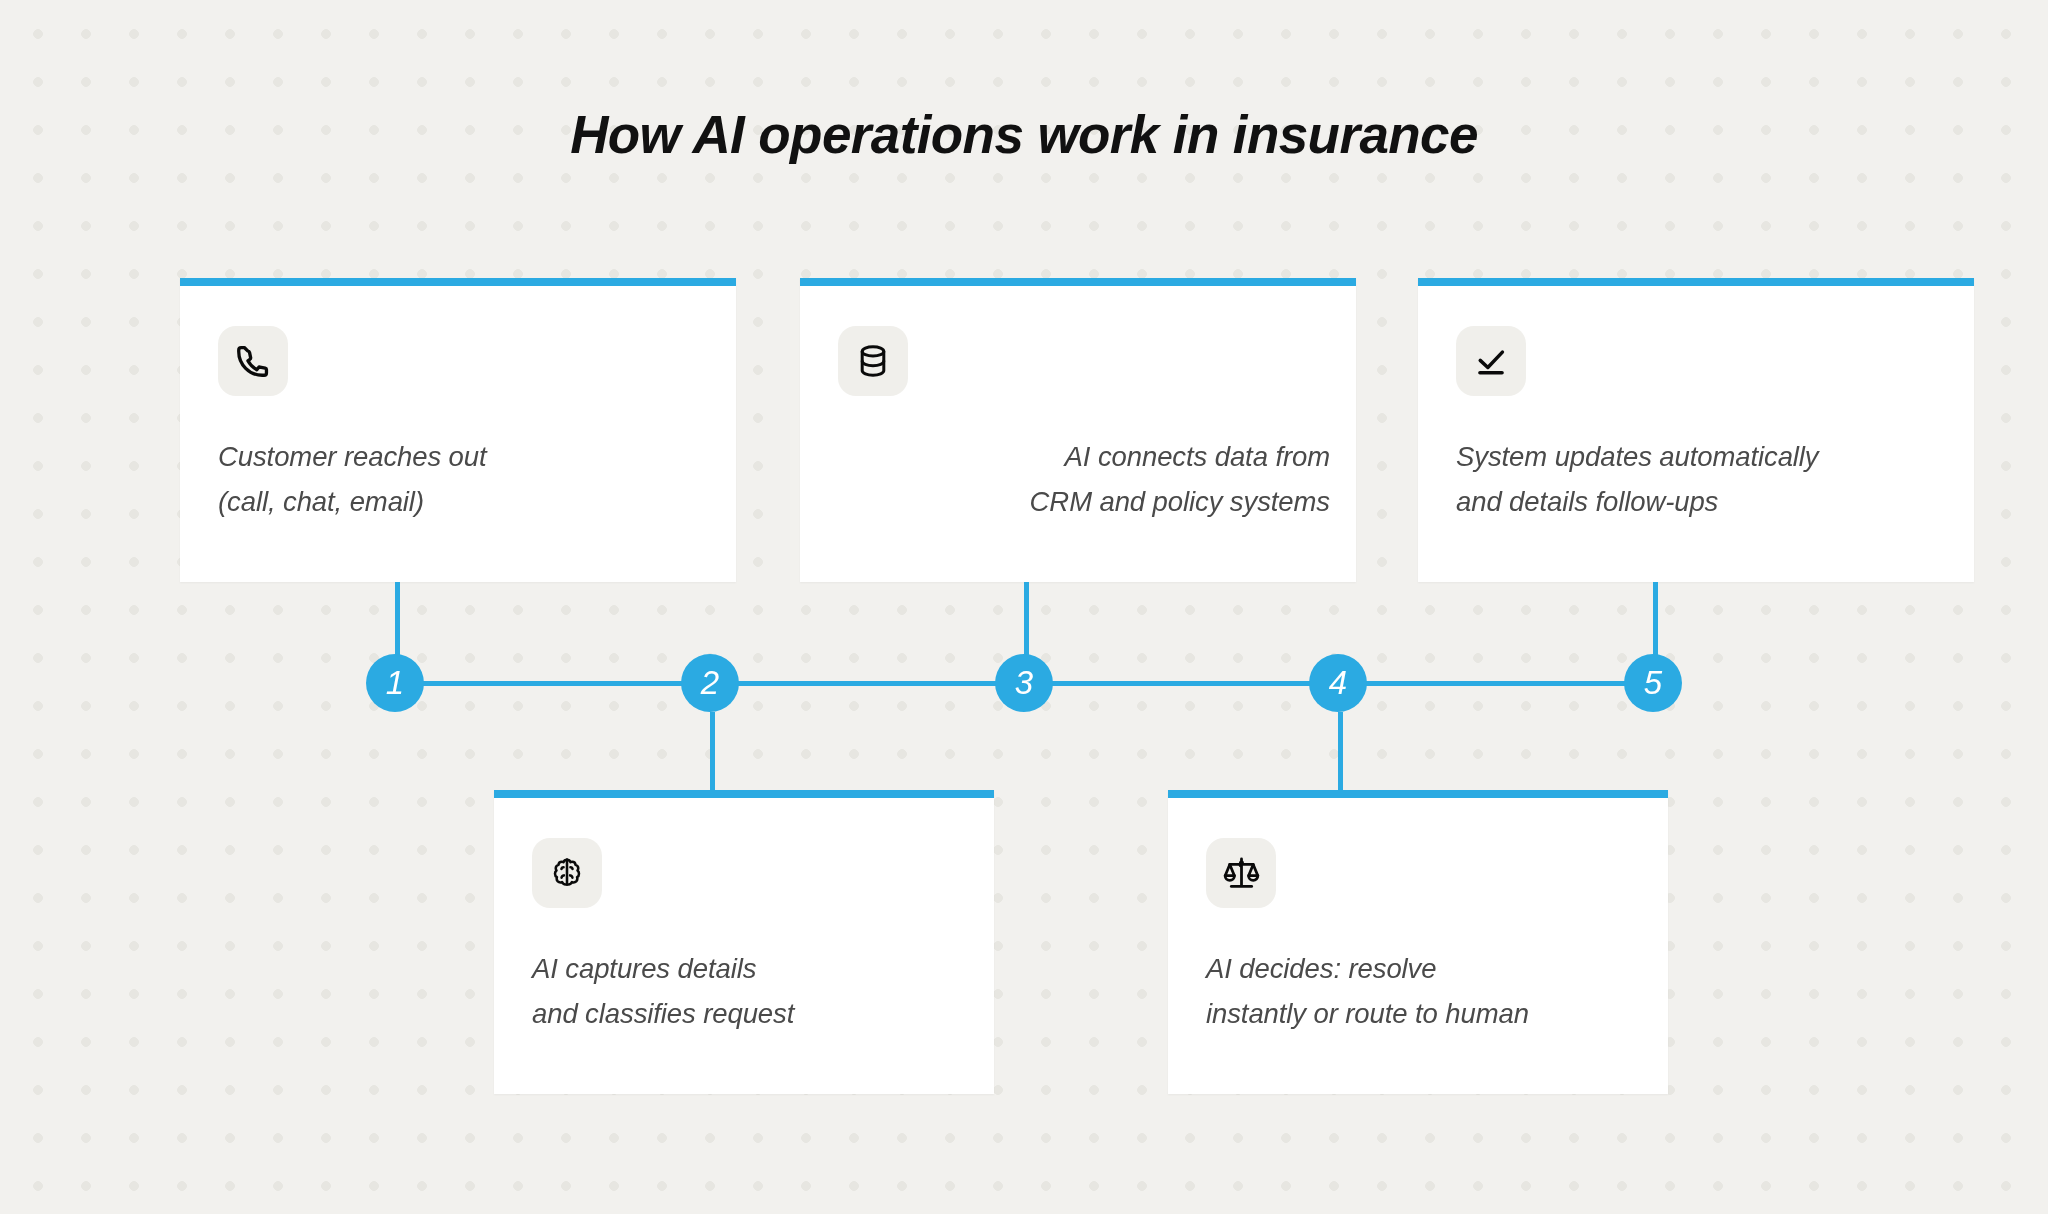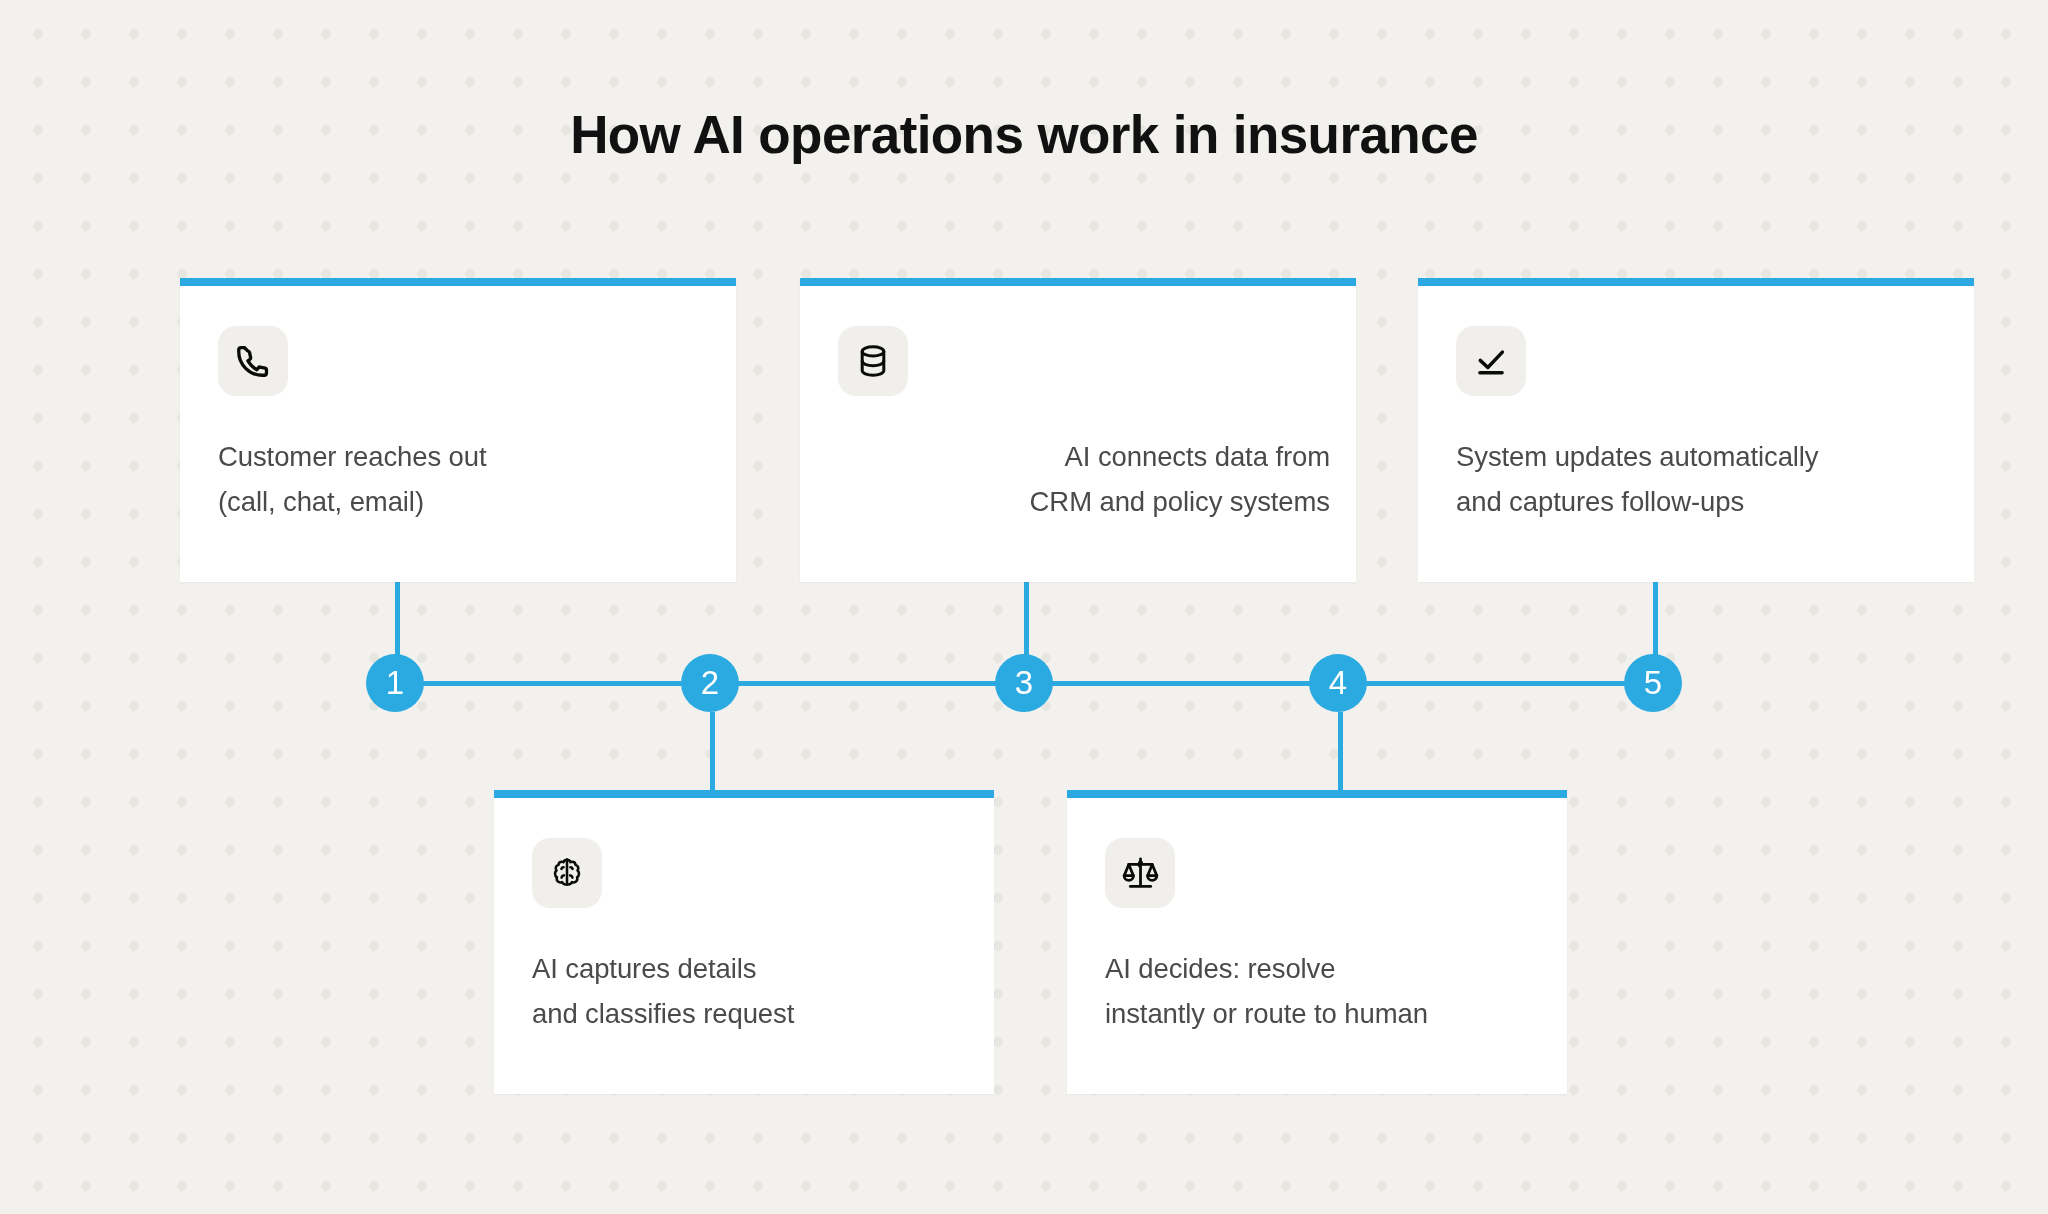--- a/index.html
+++ b/index.html
@@ -10,21 +10,21 @@
     position:relative;
     overflow:hidden;
   }
   #dots{
     position:absolute; inset:0;
     background-image:radial-gradient(circle, #E7E6E1 4.6px, rgba(231,230,225,0) 5px);
     background-size:48px 48px;
     background-position:14px 10px;
     pointer-events:none;
   }
-  #stage{ position:absolute; inset:0; }
+  #stage{ position:absolute; inset:0;font-style:italic; }
 
   .title{
     position:absolute;
     left:0; right:0; top:104px;
     text-align:center;
     font-size:53px;
     font-weight:700;
     letter-spacing:-0.6px;
     color:#111111;
     white-space:nowrap;
@@ -37,21 +37,21 @@
     border-top:8px solid #2BAAE2;
     box-shadow:0 1px 2px rgba(0,0,0,0.045);
   }
   .card-top{ top:278px; width:556px; height:304px; }
   .card-bot{ top:790px; width:500px; height:304px; }
 
   .c1{ left:180px; }
   .c3{ left:800px;text-align:right; }
   .c5{ left:1418px; }
   .c2{ left:494px; }
-  .c4{ left:1067px; }
+  .c4{ left:1168px; }
 
   .icon-badge{
     position:absolute;
     left:38px; top:40px;
     width:70px; height:70px;
     border-radius:18px;
     background:#F0EFEB;
     display:flex; align-items:center; justify-content:center;
   }
   .icon-badge svg{ display:block; }
@@ -130,21 +130,21 @@
   </div>
 
   <div class="card card-top c5">
     <div class="icon-badge">
       <svg width="38" height="38" viewBox="0 0 24 24" fill="none" stroke="#0A0A0A" stroke-width="2.2" stroke-linecap="round" stroke-linejoin="round">
         <path d="M5.2 11.6 10 16.1 19.2 6.4"></path>
         <path d="M5 19.4h14"></path>
       </svg>
     </div>
     <div class="card-text">System updates automatically
-and captures follow-ups</div>
+and details follow-ups</div>
   </div>
 
   <div class="card card-bot c2">
     <div class="icon-badge">
       <svg width="36" height="36" viewBox="0 0 24 24" fill="none" stroke="#0A0A0A" stroke-width="1.7" stroke-linecap="round" stroke-linejoin="round">
         <path d="M12 3.2c-1.1 0-2 .7-2.3 1.6-.3-.2-.7-.3-1.1-.3-1.2 0-2.2.9-2.3 2.1-1 .3-1.8 1.2-1.8 2.3
                  0 .6.2 1.1.5 1.5-.6.5-1 1.2-1 2.1 0 1 .5 1.9 1.3 2.3-.1.3-.2.6-.2 1 0 1.4 1.1 2.5 2.5 2.5
                  .4 0 .8-.1 1.1-.3.4.9 1.3 1.6 2.3 1.6"></path>
         <path d="M12 3.2c1.1 0 2 .7 2.3 1.6.3-.2.7-.3 1.1-.3 1.2 0 2.2.9 2.3 2.1 1 .3 1.8 1.2 1.8 2.3
                  0 .6-.2 1.1-.5 1.5.6.5 1 1.2 1 2.1 0 1-.5 1.9-1.3 2.3.1.3.2.6.2 1 0 1.4-1.1 2.5-2.5 2.5

